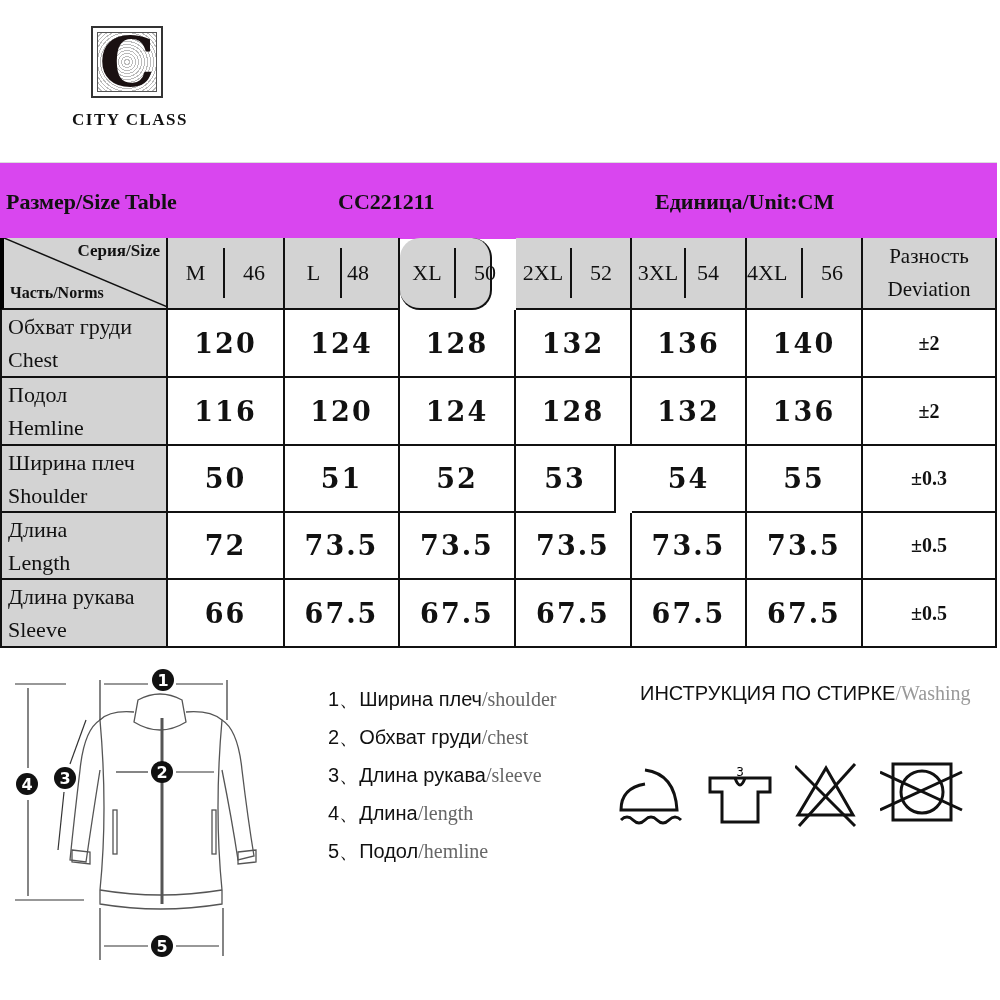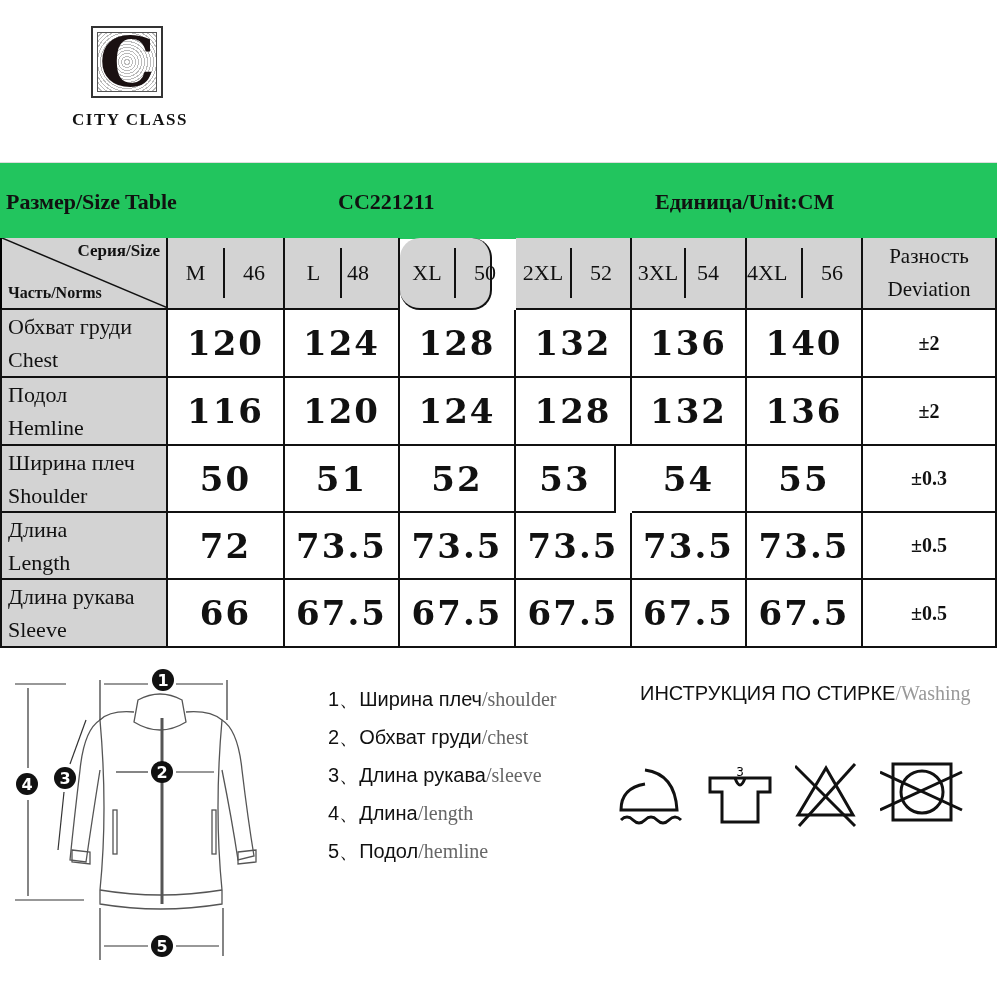--- a/index.html
+++ b/index.html
@@ -4,28 +4,28 @@
 <style>
   html, body { margin:0; padding:0; background:#ffffff; }
   body { width:1000px; height:1000px; position:relative; overflow:hidden; font-family:"Liberation Serif", serif; color:#111; }
   .logo { position:absolute; left:10px; top:20px; width:240px; height:120px; }
   .logo-box { position:absolute; left:81px; top:6px; width:72px; height:72px; border:2px solid #333; box-sizing:border-box; background:#fff; }
   .logo-inner { position:absolute; left:4px; top:4px; right:4px; bottom:4px; border:1px solid #555;
      background-image: repeating-radial-gradient(circle at 50% 50%, #fff 0 2px, #bbb 2px 3px); }
   .logo-c { position:absolute; left:0; right:0; top:-6px; text-align:center; font-family:"DejaVu Serif", serif; font-size:70px; font-weight:bold; color:#1a1112; line-height:80px; }
   .logo-text { position:absolute; left:0; top:90px; width:240px; text-align:center; font-family:"Liberation Serif", serif; font-weight:bold; font-size:17px; letter-spacing:1.5px; color:#111; }
 
-  .title-bar { position:absolute; left:0; top:162px; width:997px; height:76px; background:#22c55e; border-top:1px solid #ddd; }
+  .title-bar { position:absolute; left:0; top:162px; width:997px; height:76px; background:#d946ef; border-top:1px solid #ddd; }
   .title-bar span { position:absolute; top:26px; font-weight:bold; font-size:22px; color:#111; }
 
   .grid { position:absolute; left:0; top:238px; width:997px; }
   .cell { position:absolute; box-sizing:border-box; border-right:2px solid #111; border-bottom:2px solid #111; display:flex; align-items:center; justify-content:center; }
   .hdr { background:#d3d3d3; font-size:22px; }
   .label { background:#d3d3d3; justify-content:flex-start; flex-direction:column; align-items:flex-start; padding-left:6px; font-size:22px; line-height:33px; }
-  .val { background:#fff; font-size:34px; font-weight:bold; letter-spacing:2px; font-family:"DejaVu Serif", serif; }
+  .val { background:#fff; font-size:27px; font-weight:bold; letter-spacing:2px; font-family:"DejaVu Serif", serif; }
   .dev { background:#fff; font-size:20px; font-weight:bold; }
   .sub { position:absolute; top:10px; bottom:10px; width:2px; background:#111; }
 
   .diag-cell { background:#d3d3d3; }
   .diag-top { position:absolute; right:6px; top:3px; font-weight:bold; font-size:17px; }
   .diag-bot { position:absolute; left:6px; bottom:6px; font-weight:bold; font-size:16px; }
 
   .legend { position:absolute; left:328px; top:680px; font-family:"Liberation Sans", sans-serif; font-size:20px; line-height:38px; }
   .legend .en { color:#666; font-family:"Liberation Serif", serif; }
   .wash-title { position:absolute; left:640px; top:682px; font-family:"Liberation Sans", sans-serif; font-size:20px; }
@@ -46,21 +46,21 @@
 </div>
 
 <div class="title-bar">
   <span style="left:6px;">Размер/Size Table</span>
   <span style="left:338px;">CC221211</span>
   <span style="left:655px;">Единица/Unit:CM</span>
 </div>
 
 <div class="grid" id="grid">
 
-  <div class="cell diag-cell" style="left:0;top:0;width:168px;height:72px;border-left:2px solid #000000;">
+  <div class="cell diag-cell" style="left:0;top:0;width:168px;height:72px;border-left:4px solid #000000;">
     <svg width="166" height="70" style="position:absolute;left:0;top:0">
         <line x1="0" y1="0" x2="166" y2="70" stroke="#111" stroke-width="1.5"></line>
       </svg>
     <span class="diag-top">Серия/Size</span>
     <span class="diag-bot">Часть/Norms</span>
   </div>
 
   <div class="cell hdr" style="left:168px;top:0;width:117px;height:72px;">
     <span style="position:absolute;left:0;width:55px;text-align:center">M</span>
     <div class="sub" style="left:55px"></div>

